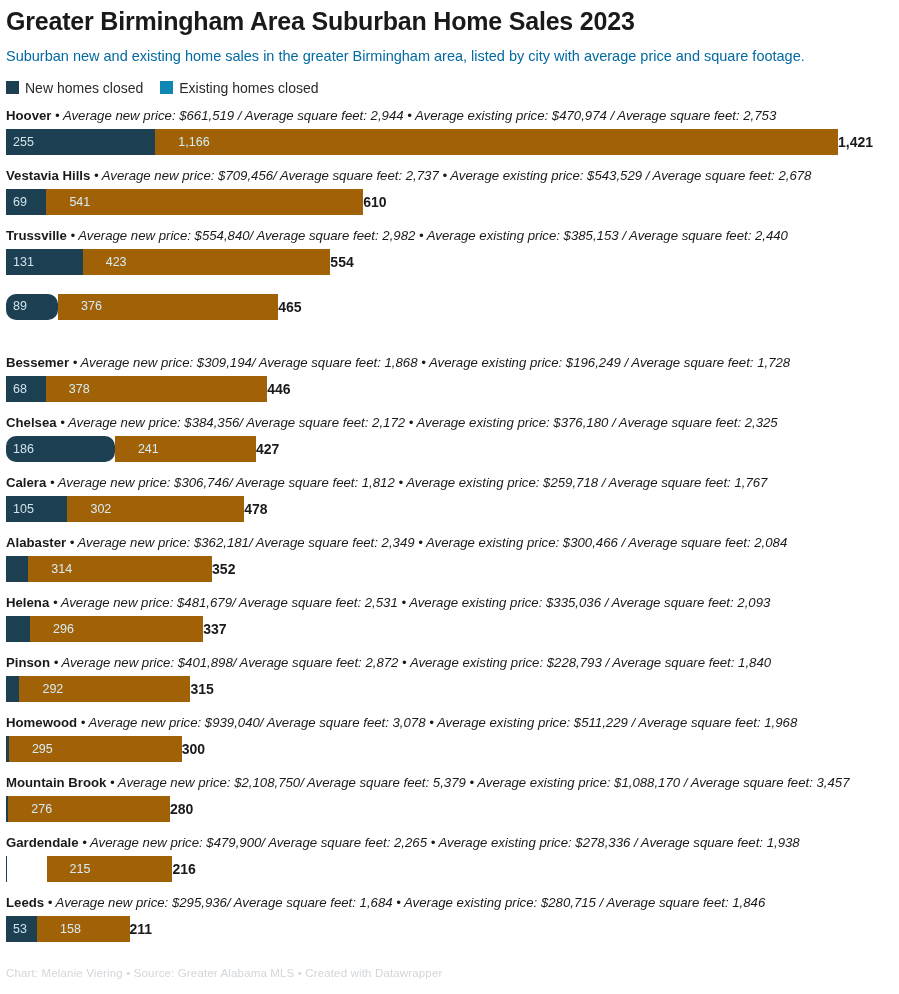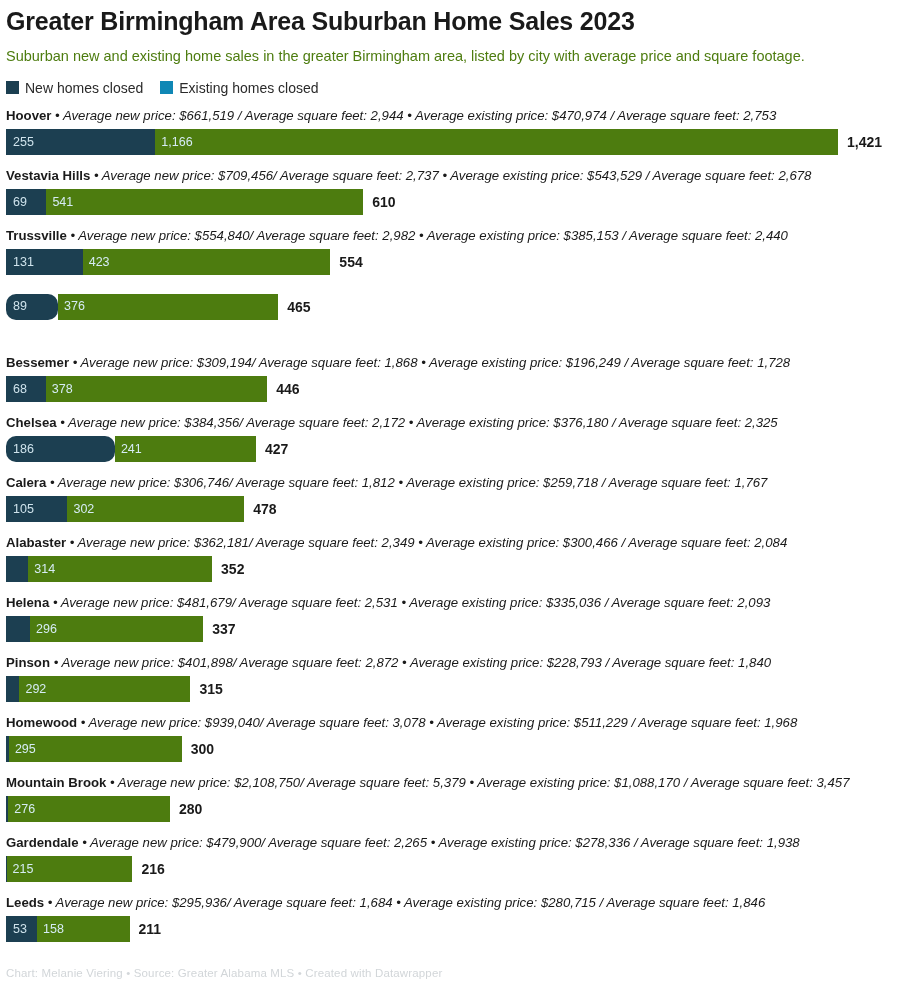--- a/index.html
+++ b/index.html
@@ -23,21 +23,21 @@
   .chart-title {
     font-size: 25px;
     font-weight: bold;
     letter-spacing: -0.2px;
     color: #1a1a1a;
     margin: 7px 0 0 0;
     line-height: 1.12;
   }
   .chart-desc {
     font-size: 14.5px;
-    color: #4d7c0f;
+    color: #0369a1;
     line-height: 1.42;
     margin: 11px 0 0 0;
     max-width: 876px;
     font-weight: normal;
   }
   .legend {
     display: flex;
     align-items: center;
     gap: 17px;
     margin: 13px 0 0 0;
@@ -97,38 +97,37 @@
     display: flex;
     align-items: center;
     box-sizing: border-box;
     overflow: hidden;
   }
   .seg-new {
     background: #1c3f51;
     padding-left: 7px;
   }
   .seg-existing {
-    background: #4d7c0f;
-    padding-left: 6px;
+    background: #a16207;
+    padding-left: 23px;
   }
   .seg-value {
     font-size: 12.5px;
     color: #cfe3ec;
     white-space: nowrap;
     line-height: 1;
   }
   .seg-existing .seg-value {
     color: #d6ecf5;
   }
   .total {
     font-size: 14px;
     font-weight: bold;
     color: #1a1a1a;
     line-height: 26px;
-    padding-left: 9px;
     white-space: nowrap;
     flex: 0 0 auto;
   }
   .footer {
     font-size: 11.5px;
     color: #d2d6d9;
     margin-top: 13px;
     letter-spacing: 0.15px;
     white-space: nowrap;
   }
@@ -321,21 +320,21 @@
           <div class="total">280</div>
         </div>
       </div>
       <div class="row">
         <div class="row-label"><span class="row-city">Gardendale</span><span class="row-meta"> • Average new price: $479,900/ Average square feet: 2,265 • Average existing price: $278,336 / Average square feet: 1,938</span></div>
         <div class="bar-area">
           <div class="bar">
             <div class="seg seg-new" style="width: 0.585503px; padding-left: 0px;">
               <span class="seg-value"></span>
             </div>
-            <div class="seg seg-existing" style="width: 125.883px;">
+            <div class="seg seg-existing" style="width: 125.883px; margin-left: 40px;">
               <span class="seg-value">215</span>
             </div>
           </div>
           <div class="total">216</div>
         </div>
       </div>
       <div class="row">
         <div class="row-label"><span class="row-city">Leeds</span><span class="row-meta"> • Average new price: $295,936/ Average square feet: 1,684 • Average existing price: $280,715 / Average square feet: 1,846</span></div>
         <div class="bar-area">
           <div class="bar">

